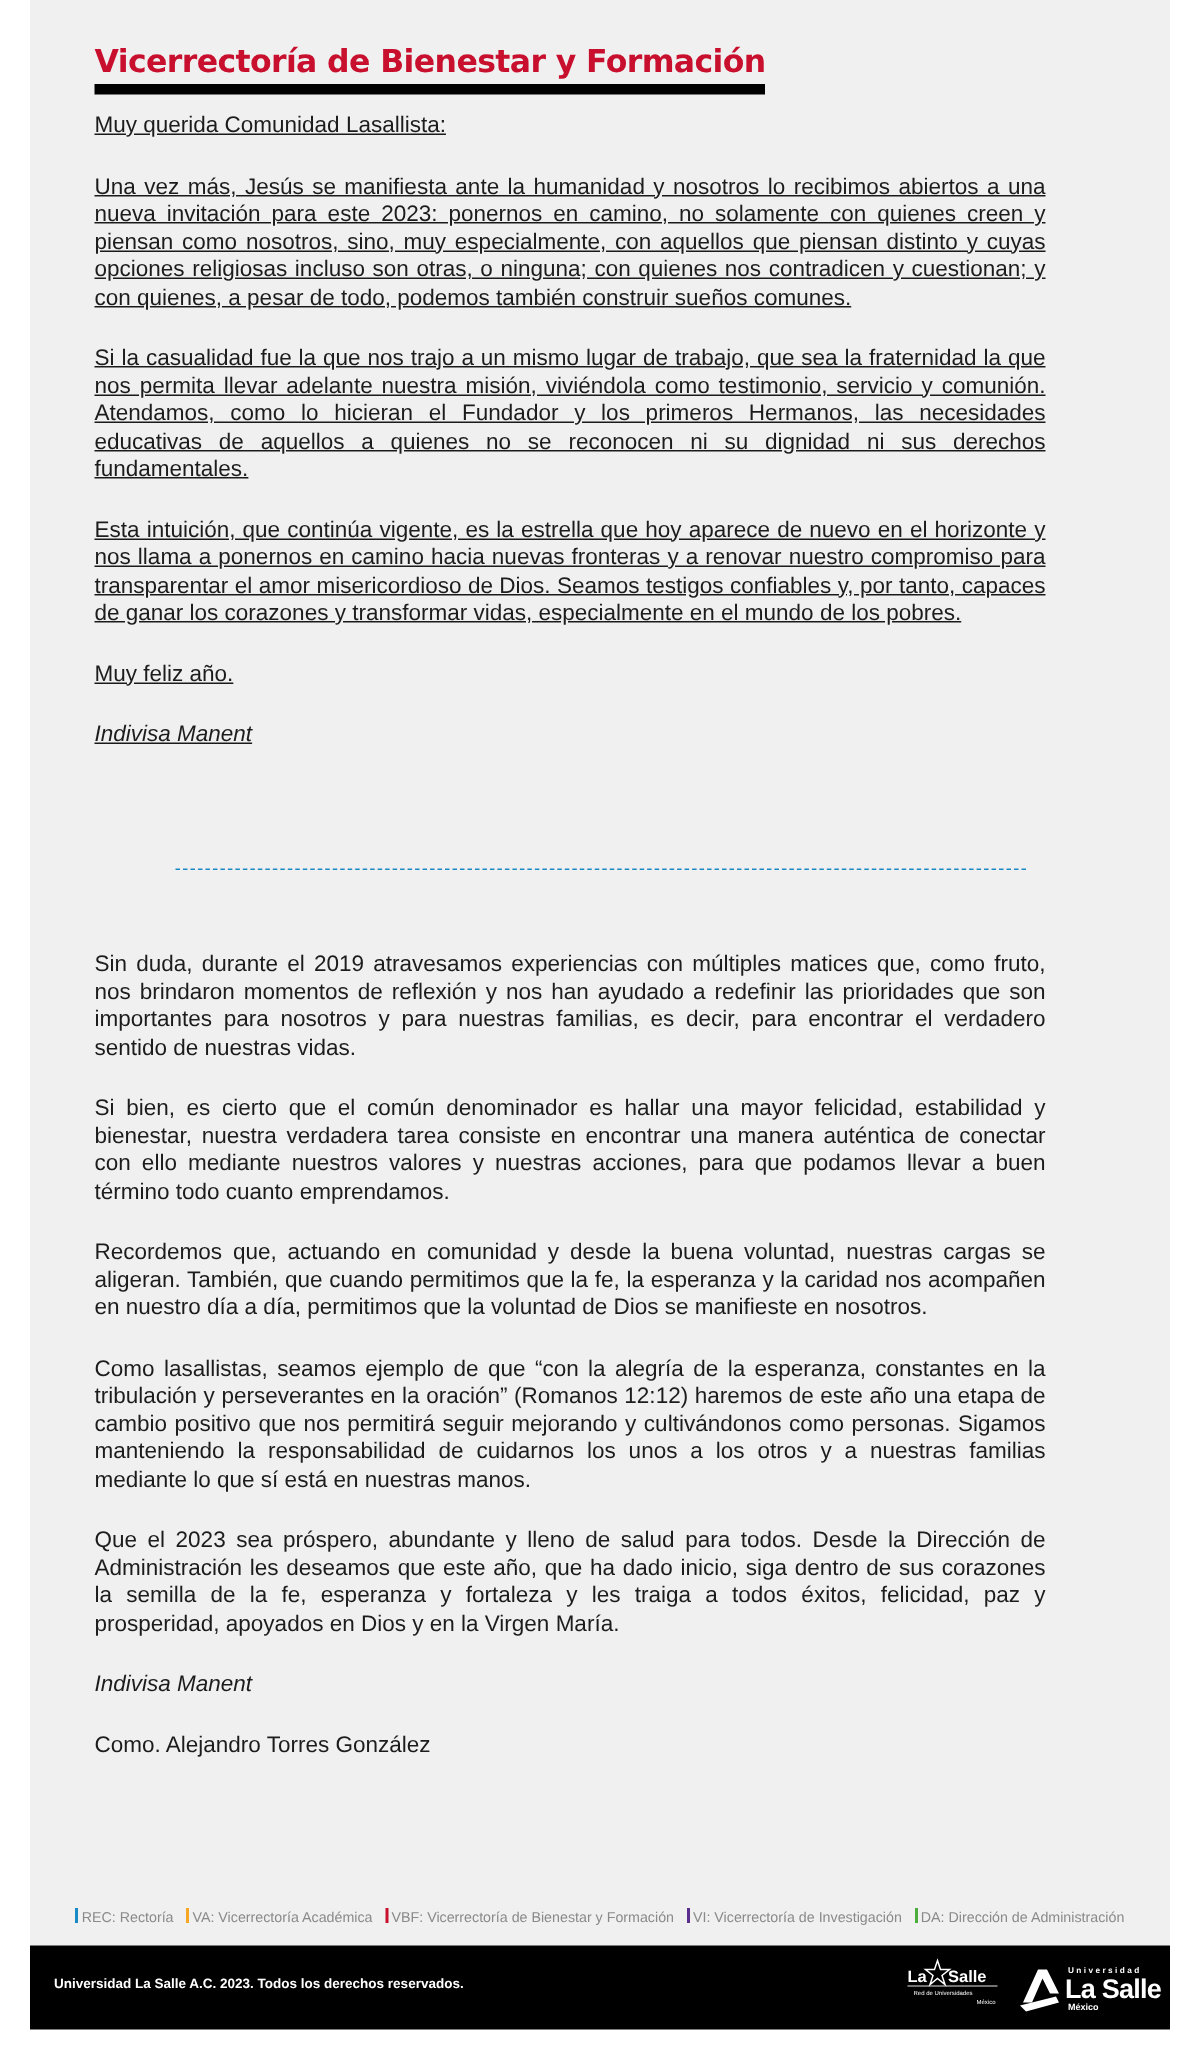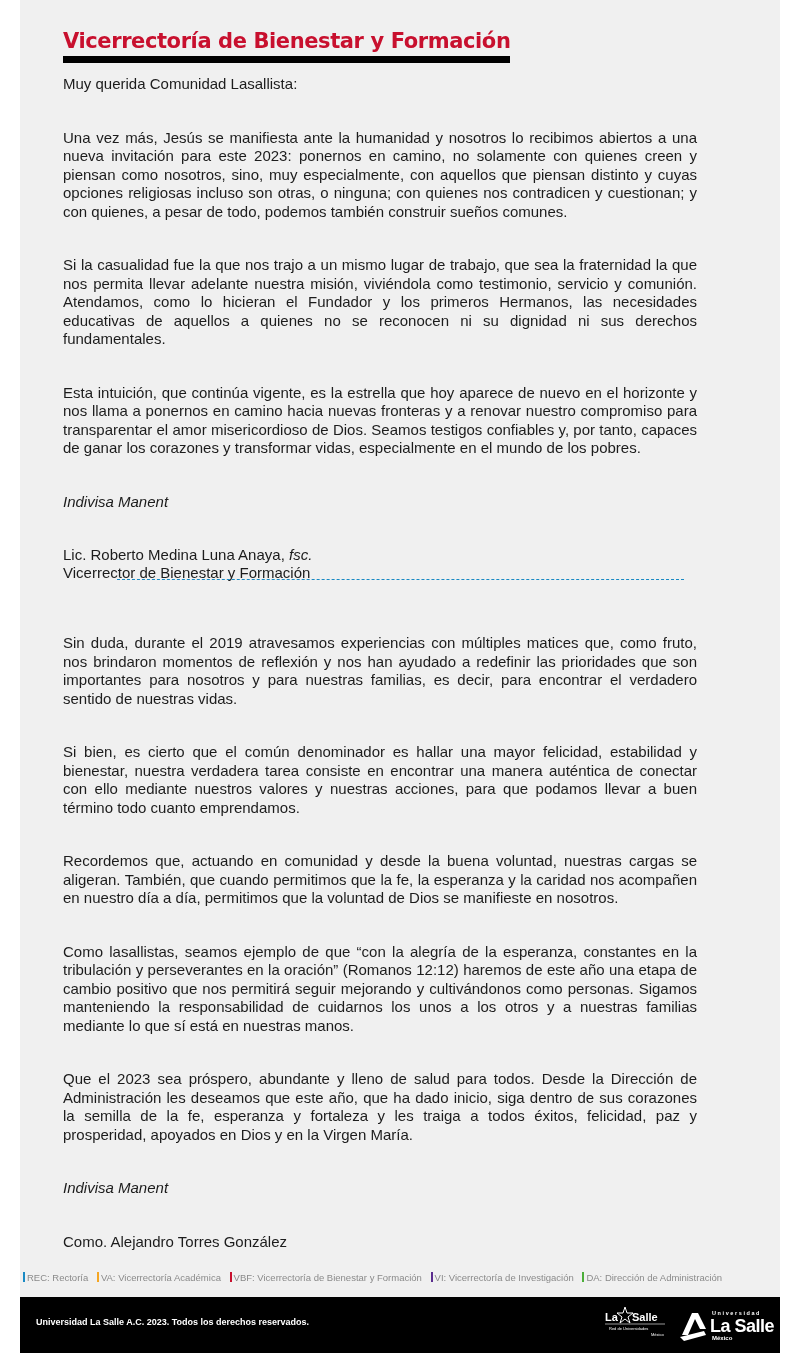--- a/index.html
+++ b/index.html
@@ -24,31 +24,31 @@
   .heading-bar { height: 7px; background: #000; margin-top: 2px; }
 
   .para {
     font-family: "Liberation Sans", sans-serif;
     font-size: 15px;
     line-height: 18.5px;
     color: #1c1c1c;
     text-align: justify;
     hyphens: auto;
   }
-  .para + .para { margin-top: 35px; }
+  .para + .para { margin-top: 22px; }
   .italic { font-style: italic; }
   .sig-line { font-size: 15px; line-height: 18px; color: #1c1c1c; }
 
   .divider {
     position: absolute; left: 117px; top: 579px; width: 567px; height: 0;
     border-top: 1.5px dashed #1a8ac4;
   }
 
   .legend {
-    position: absolute; left: 20px; top: 1272px; width: 644px; text-align: center;
+    position: absolute; left: 20px; top: 1272px; width: 760px; text-align: center;
     font-size: 9.5px; color: #8a8a8a; white-space: nowrap;
   }
   .legend-item { display: inline-block; margin: 0 3px; }
   .legend-mark { display: inline-block; width: 2px; height: 10px; vertical-align: -1px; margin-right: 2px; }
 
   .footer {
     position: absolute; left: 20px; top: 1297px; width: 760px; height: 56px;
     background: #000; color: #fff;
   }
   .footer-text {
@@ -60,30 +60,27 @@
 </head>
 <body>
 
 <div class="panel"></div>
 
 <div class="section" style="top:28px;">
   <div style="display:inline-block;">
     <div class="heading heading-red">Vicerrectoría de Bienestar y Formación</div>
     <div class="heading-bar"></div>
   </div>
-  <div style="margin-top:12px;">
+  <div style="margin-top:12px;text-decoration:underline;">
     <p class="para">Muy querida Comunidad Lasallista:</p>
     <p class="para">Una vez más, Jesús se manifiesta ante la humanidad y nosotros lo recibimos abiertos a una nueva invitación para este 2023: ponernos en camino, no solamente con quienes creen y piensan como nosotros, sino, muy especialmente, con aquellos que piensan distinto y cuyas opciones religiosas incluso son otras, o ninguna; con quienes nos contradicen y cuestionan; y con quienes, a pesar de todo, podemos también construir sueños comunes.</p>
     <p class="para">Si la casualidad fue la que nos trajo a un mismo lugar de trabajo, que sea la fraternidad la que nos permita llevar adelante nuestra misión, viviéndola como testimonio, servicio y comunión. Atendamos, como lo hicieran el Fundador y los primeros Hermanos, las necesidades educativas de aquellos a quienes no se reconocen ni su dignidad ni sus derechos fundamentales.</p>
     <p class="para">Esta intuición, que continúa vigente, es la estrella que hoy aparece de nuevo en el horizonte y nos llama a ponernos en camino hacia nuevas fronteras y a renovar nuestro compromiso para transparentar el amor misericordioso de Dios. Seamos testigos confiables y, por tanto, capaces de ganar los corazones y transformar vidas, especialmente en el mundo de los pobres.</p>
+    <p class="para">Muy feliz año.</p>
     <p class="para italic">Indivisa Manent</p>
-    <div class="para">
-      <div class="sig-line"><span>Lic. Roberto Medina Luna Anaya, </span><span class="italic">fsc.</span></div>
-      <div class="sig-line">Vicerrector de Bienestar y Formación</div>
-    </div>
   </div>
 </div>
 
 <div class="divider"></div>
 
 <div class="section" style="top:624px;">
   <div style="margin-top:10px;">
     <p class="para">Sin duda, durante el 2019 atravesamos experiencias con múltiples matices que, como fruto, nos brindaron momentos de reflexión y nos han ayudado a redefinir las prioridades que son importantes para nosotros y para nuestras familias, es decir, para encontrar el verdadero sentido de nuestras vidas.</p>
     <p class="para">Si bien, es cierto que el común denominador es hallar una mayor felicidad, estabilidad y bienestar, nuestra verdadera tarea consiste en encontrar una manera auténtica de conectar con ello mediante nuestros valores y nuestras acciones, para que podamos llevar a buen término todo cuanto emprendamos.</p>
     <p class="para">Recordemos que, actuando en comunidad y desde la buena voluntad, nuestras cargas se aligeran. También, que cuando permitimos que la fe, la esperanza y la caridad nos acompañen en nuestro día a día, permitimos que la voluntad de Dios se manifieste en nosotros.</p>

